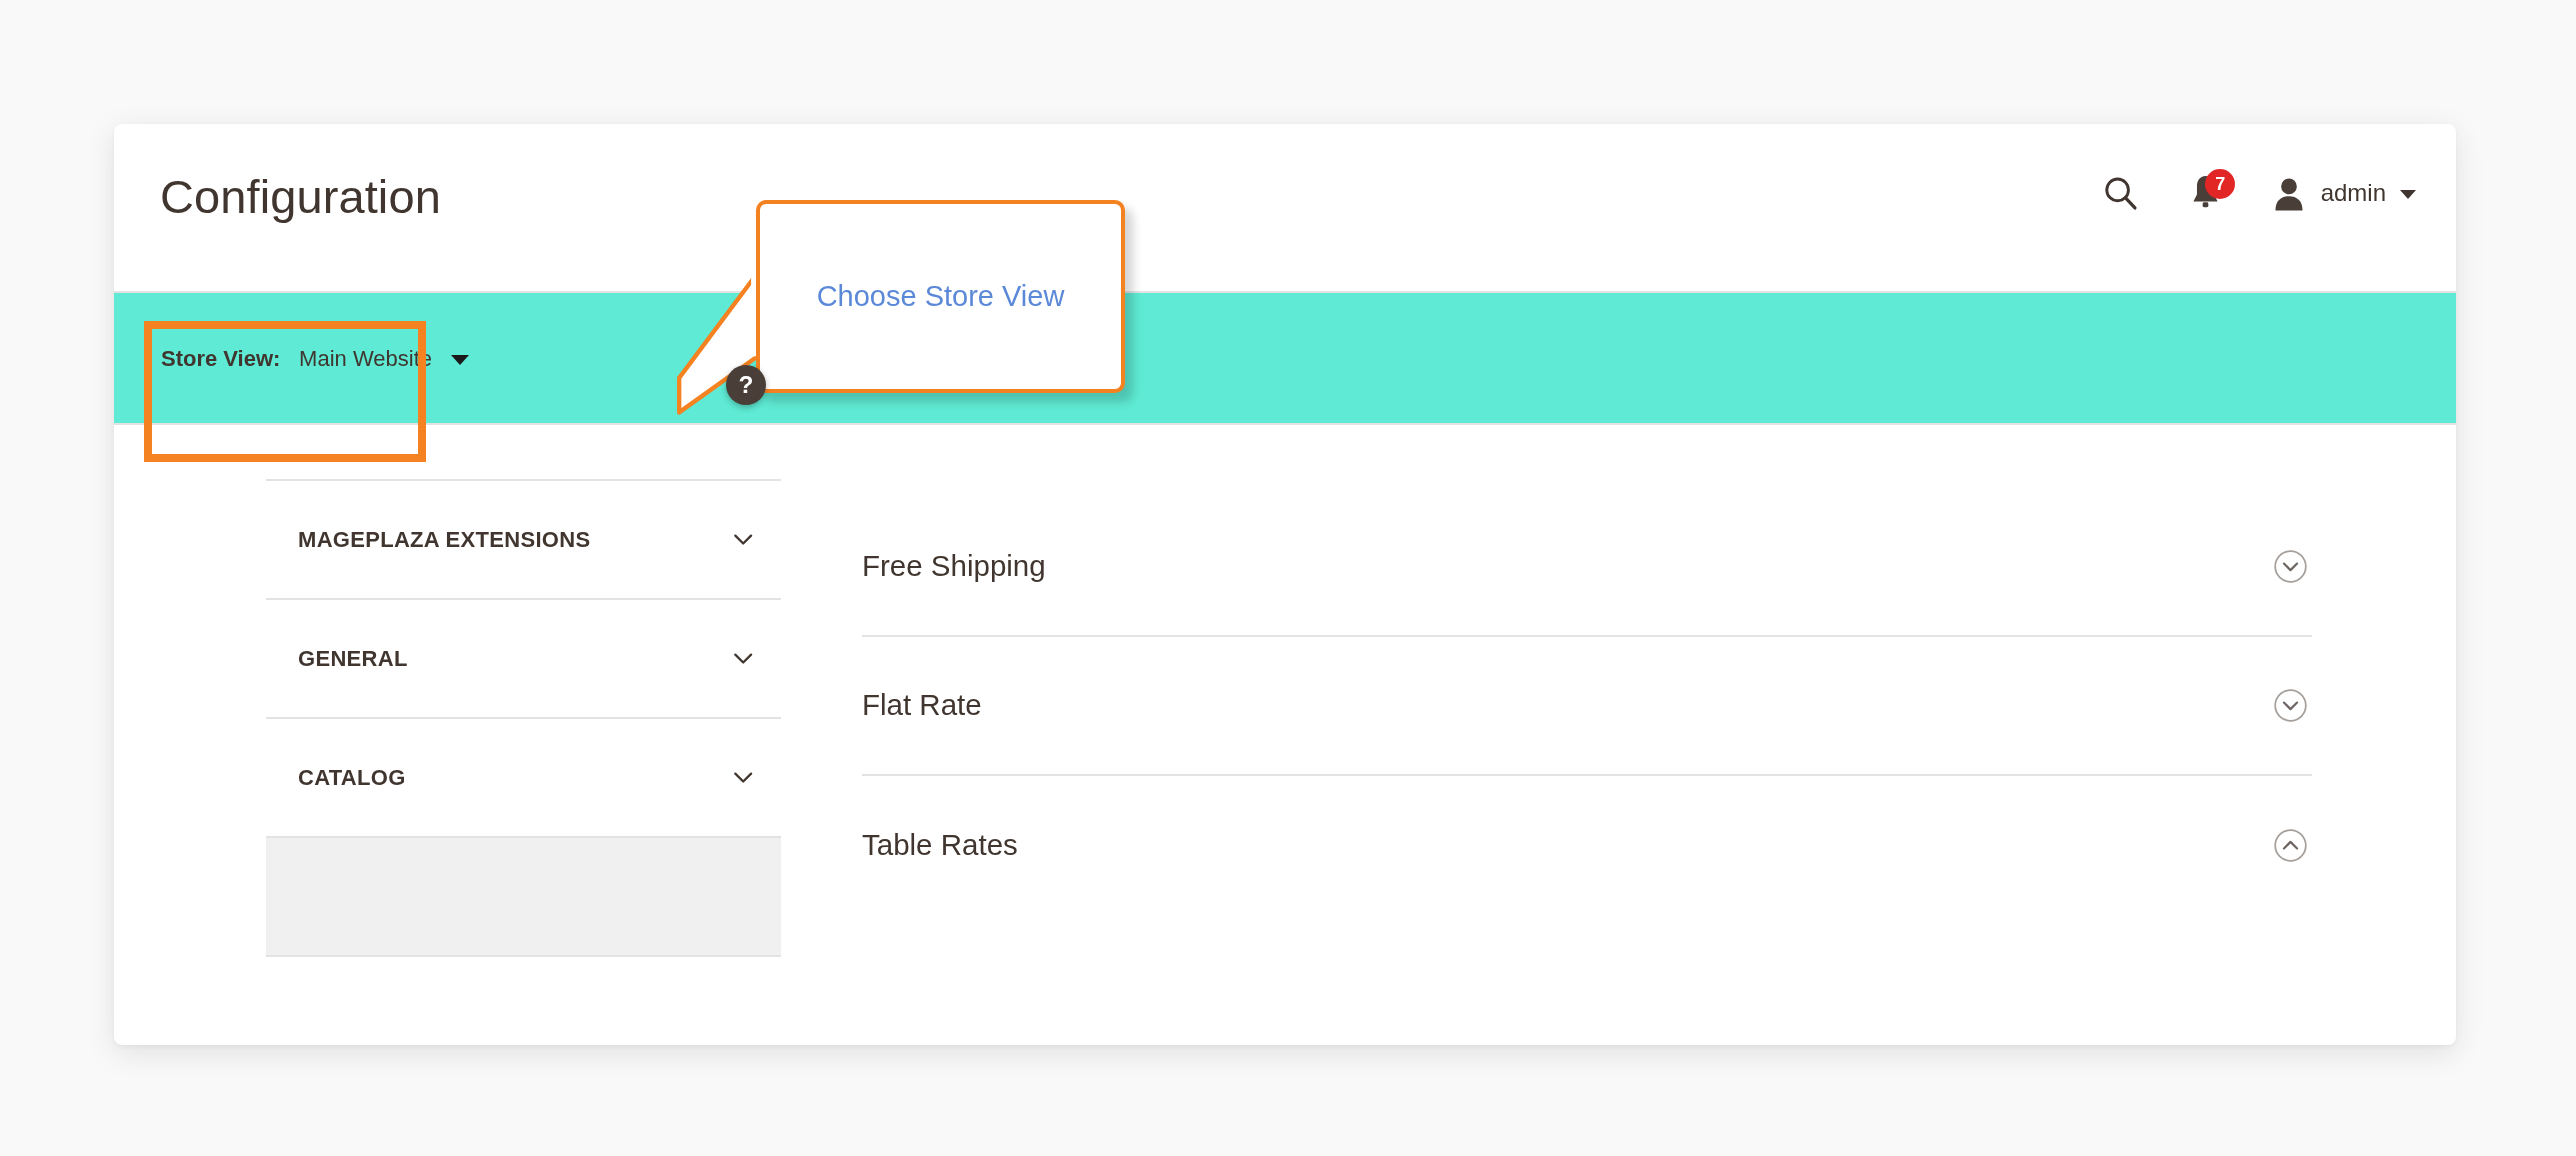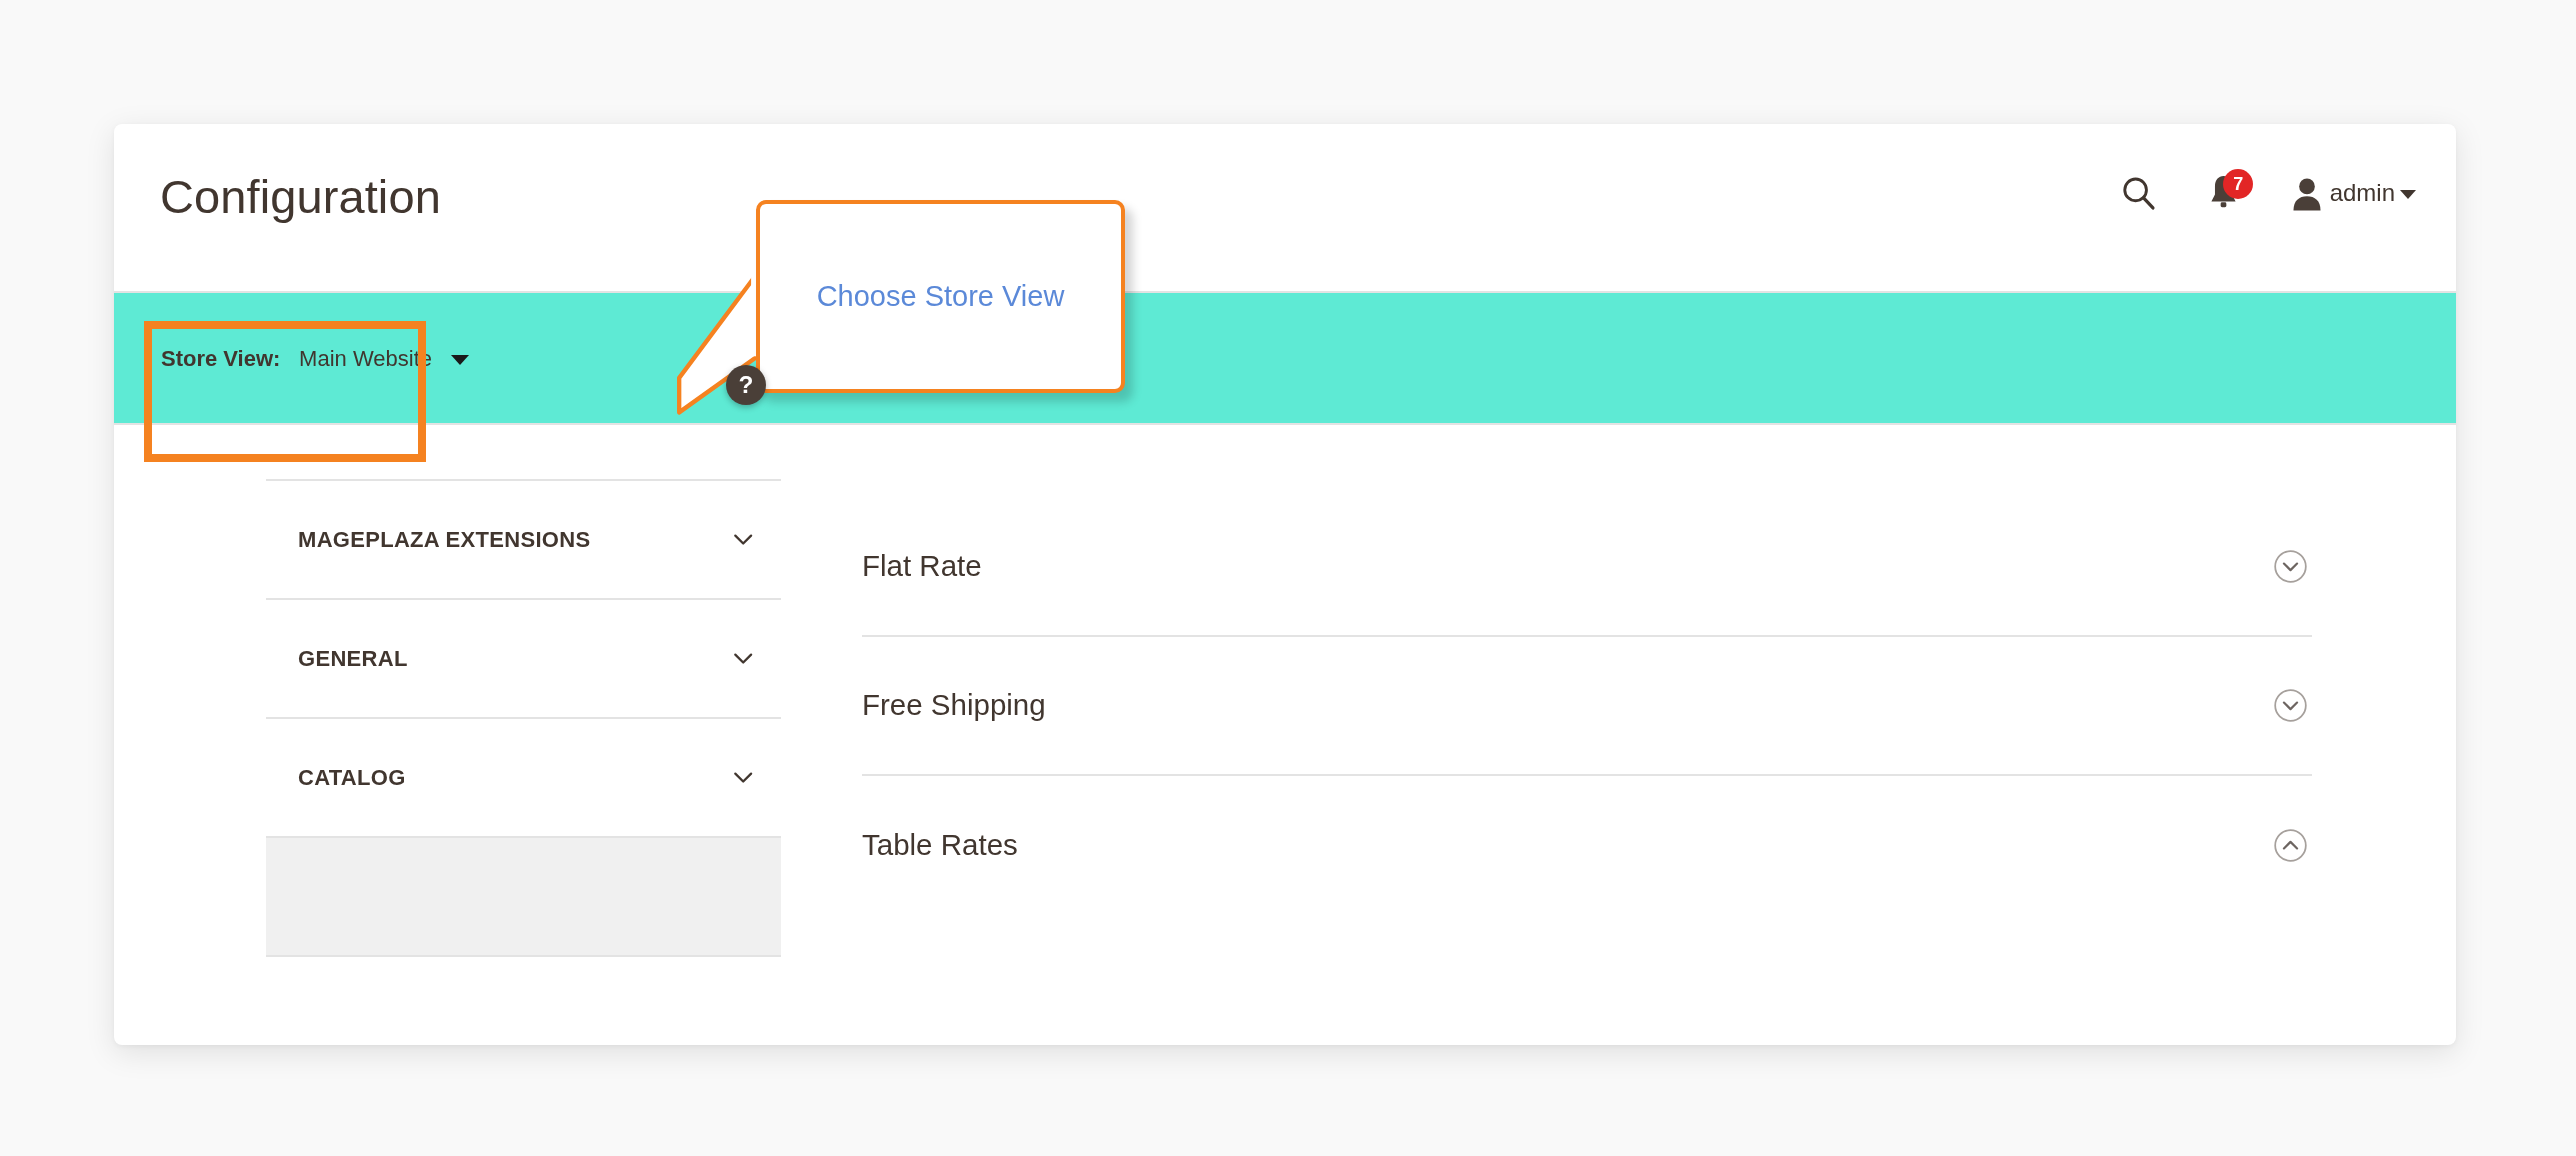--- a/index.html
+++ b/index.html
@@ -83,21 +83,21 @@
     font-weight: 700;
     display: flex;
     align-items: center;
     justify-content: center;
     line-height: 1;
   }
 
   .user-menu {
     display: flex;
     align-items: center;
-    gap: 5px;
+    gap: 14px;
   }
   .user-name {
     font-size: 24px;
     color: #41362f;
     font-weight: 400;
   }
   .caret-down {
     width: 0; height: 0;
     border-left: 8.6px solid transparent;
     border-right: 8.6px solid transparent;
@@ -383,31 +383,31 @@
 
       <div class="side-item is-active">
         <span class="side-label"></span>
       </div>
 
     </nav>
 
     <section class="config-content">
 
       <div class="section-row">
-        <span class="section-title">Flat Rate</span>
+        <span class="section-title">Free Shipping</span>
         <span class="section-toggle">
           <svg width="35" height="35" viewBox="0 0 48 48">
             <circle cx="24" cy="24" r="21" fill="none" stroke="#a6a09c" stroke-width="2.4"></circle>
             <polyline points="15,20 24,29 33,20" fill="none" stroke="#6d6561" stroke-width="3" stroke-linecap="round" stroke-linejoin="round"></polyline>
           </svg>
         </span>
       </div>
 
       <div class="section-row">
-        <span class="section-title">Free Shipping</span>
+        <span class="section-title">Flat Rate</span>
         <span class="section-toggle">
           <svg width="35" height="35" viewBox="0 0 48 48">
             <circle cx="24" cy="24" r="21" fill="none" stroke="#a6a09c" stroke-width="2.4"></circle>
             <polyline points="15,20 24,29 33,20" fill="none" stroke="#6d6561" stroke-width="3" stroke-linecap="round" stroke-linejoin="round"></polyline>
           </svg>
         </span>
       </div>
 
       <div class="section-row no-rule">
         <span class="section-title">Table Rates</span>

